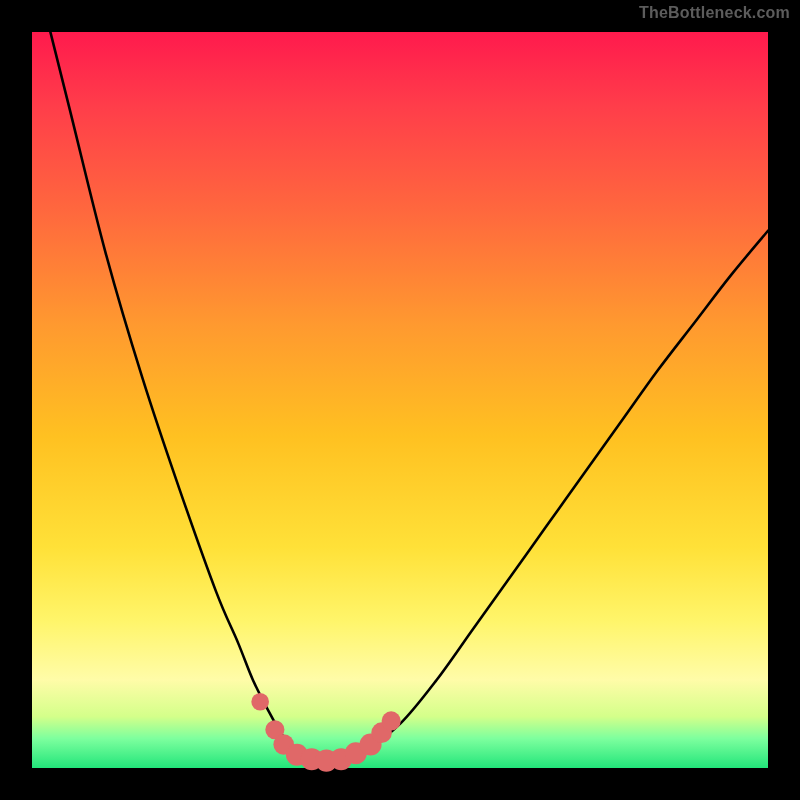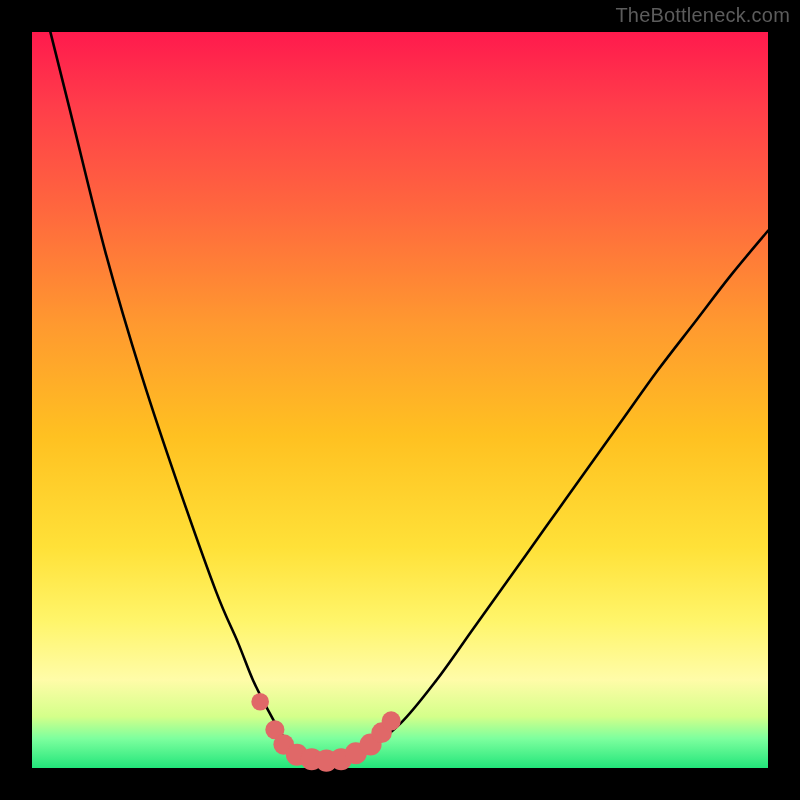--- a/index.html
+++ b/index.html
@@ -15,22 +15,22 @@
     position: relative;
     width: 800px;
     height: 800px;
     background: #000;
   }
   .watermark {
     position: absolute;
     top: 4px;
     right: 10px;
     color: #5c5c5c;
-    font-size: 20px;
-    font-weight: 400;
+    font-size: 16px;
+    font-weight: 700;
     letter-spacing: 0.2px;
     z-index: 10;
   }
   .plot {
     position: absolute;
     left: 32px;
     top: 32px;
     width: 736px;
     height: 736px;
   }

